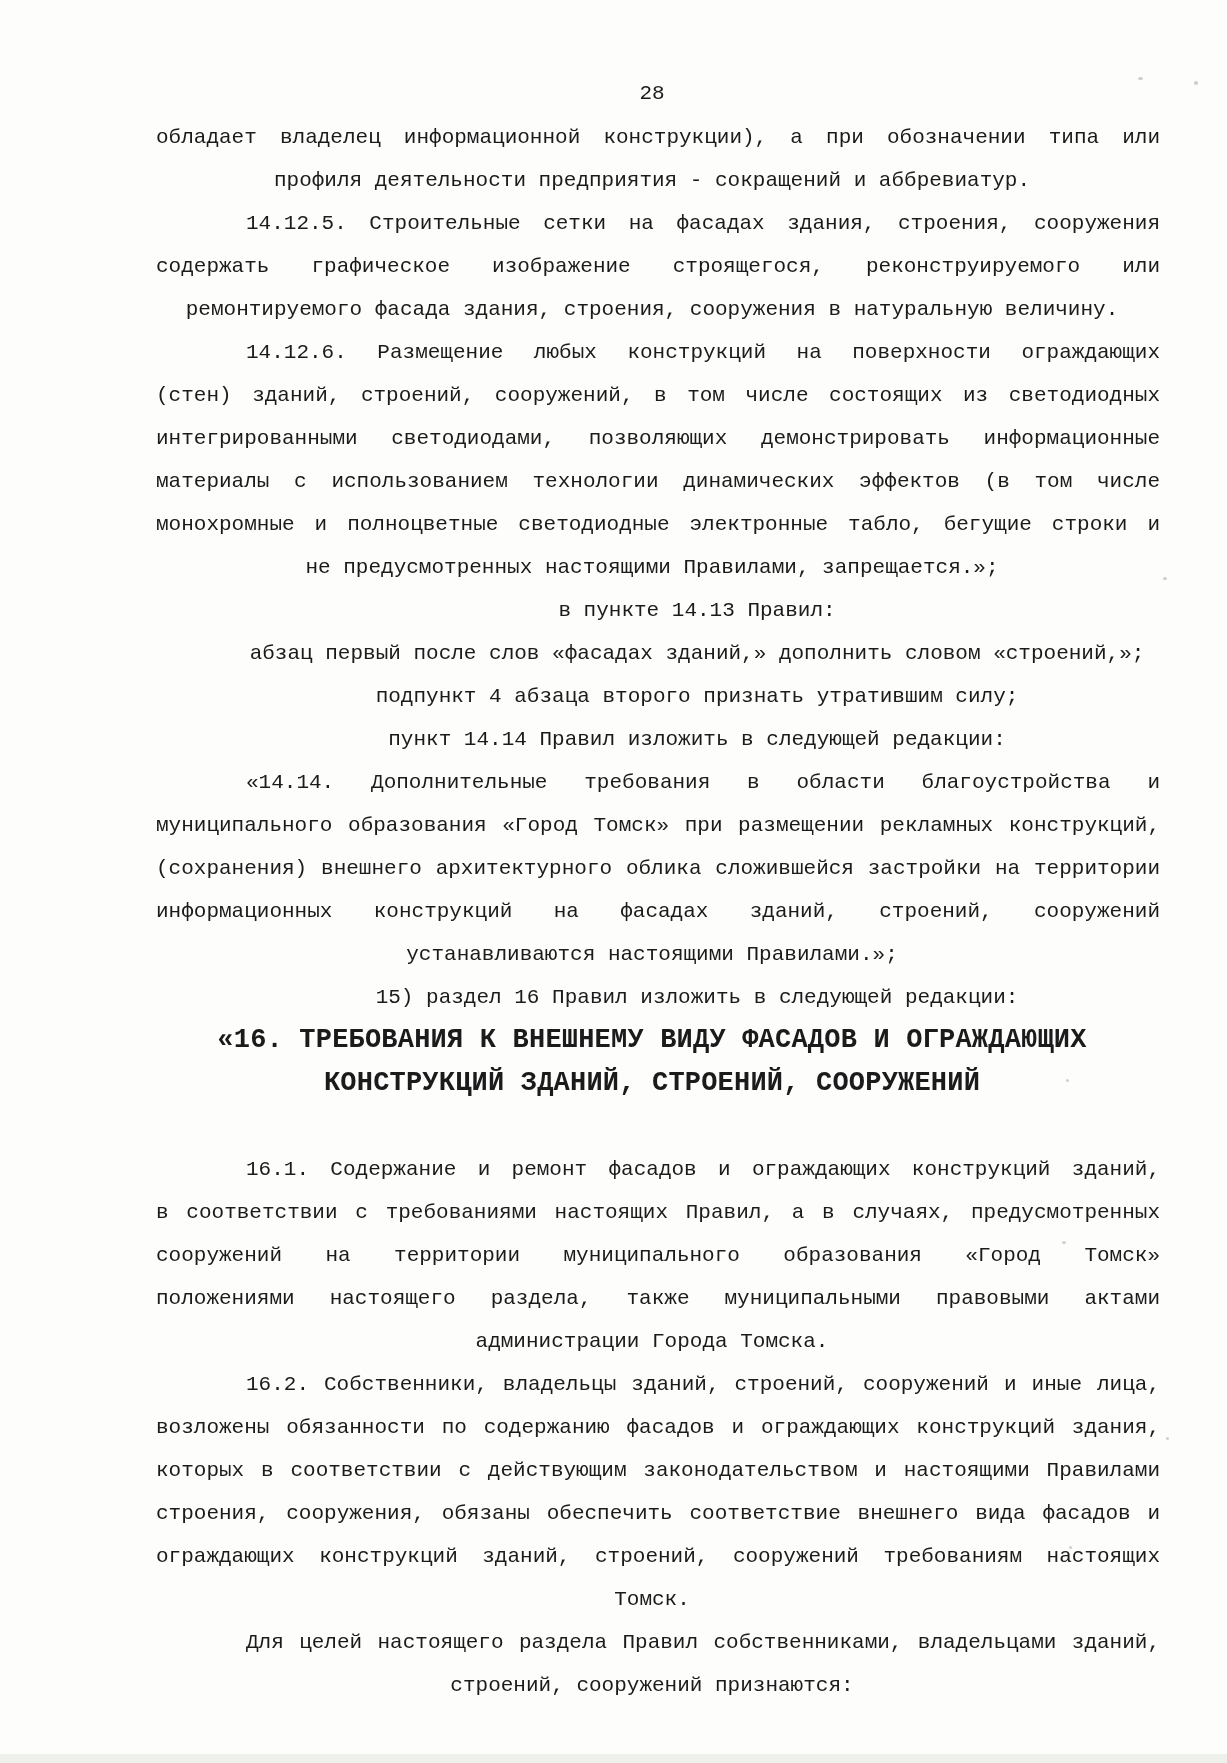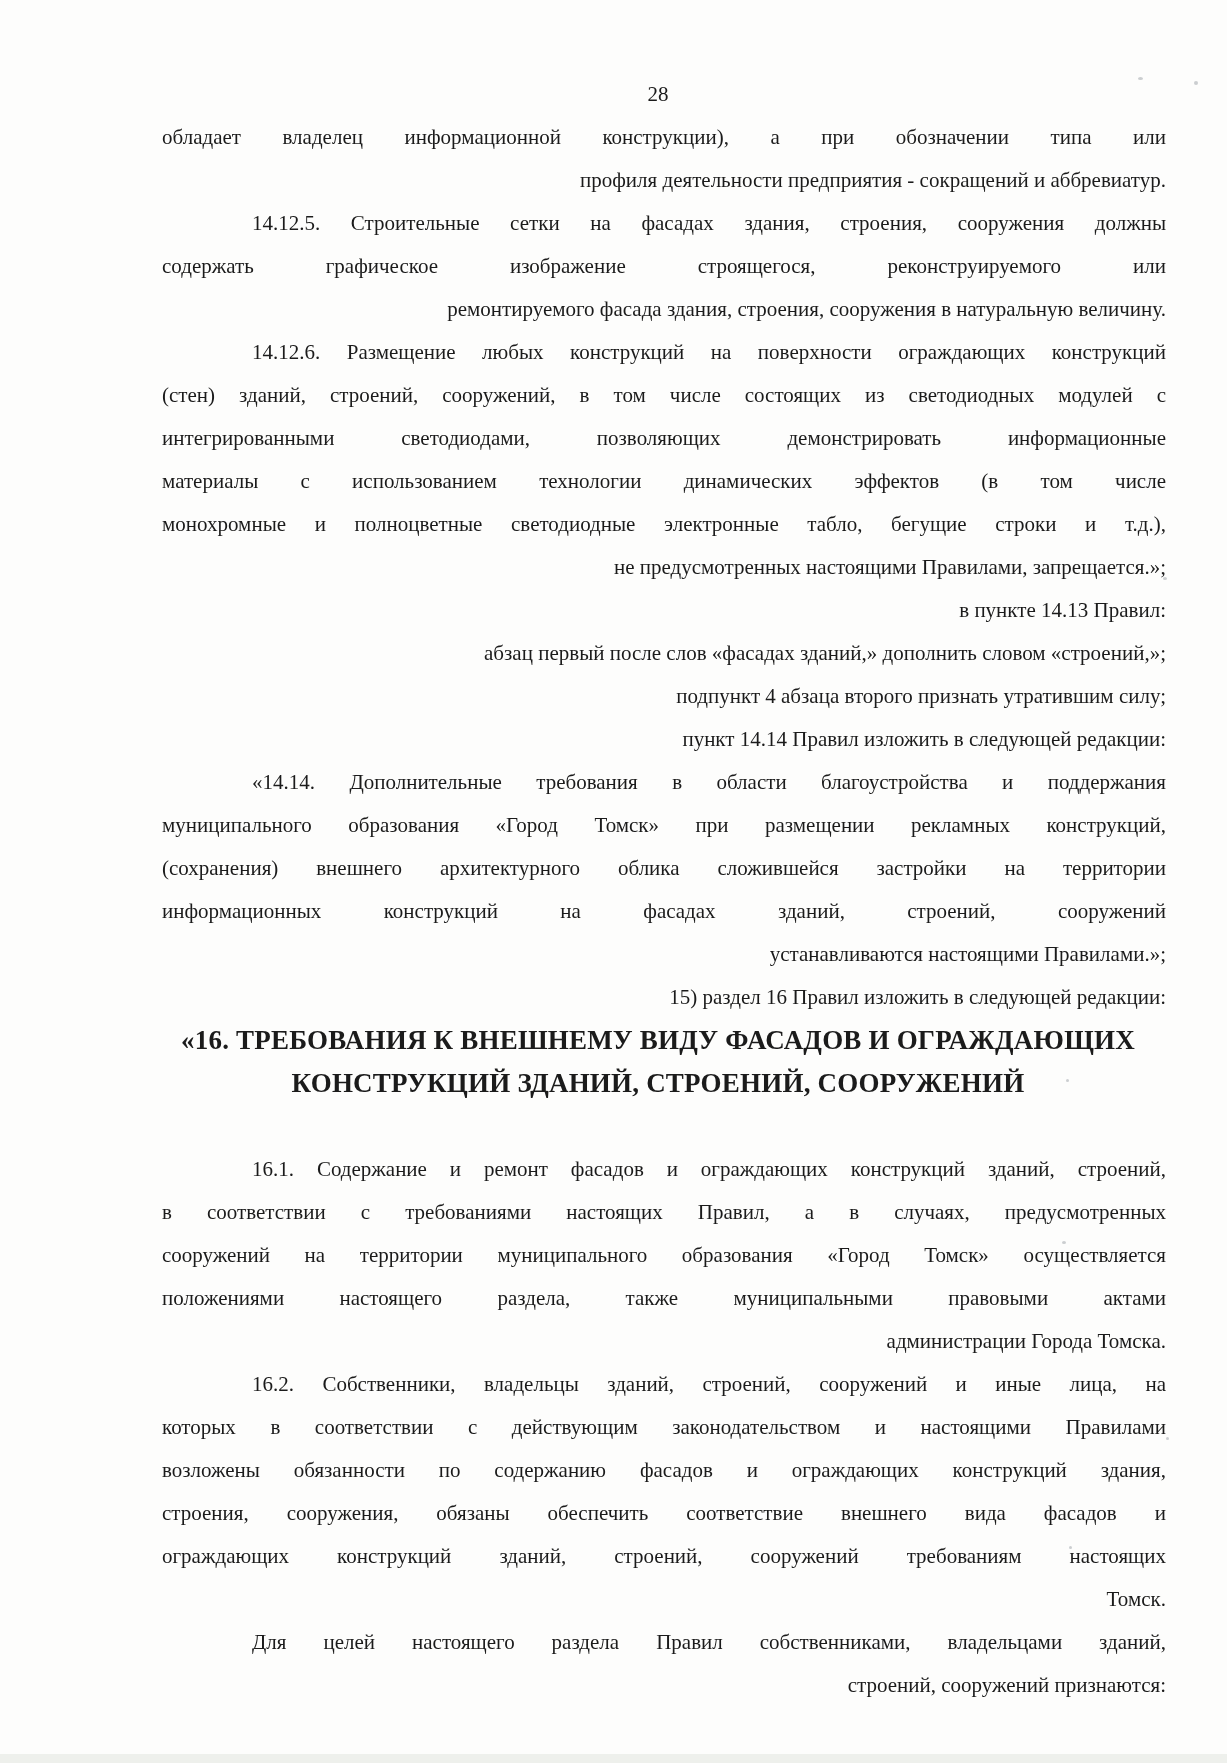--- a/index.html
+++ b/index.html
@@ -11,33 +11,34 @@
     position: relative;
     width: 1227px;
     height: 1763px;
     background: #fdfdfc;
     overflow: hidden;
     font-family: "Liberation Serif", "DejaVu Serif", serif;
     color: #1b1b1b;
   }
   .content {
     position: absolute;
-    left: 150px;
+    left: 144px;
     top: 72px;
     width: 1016px;
+    font-family: Liberation Mono, monospace;
   }
   .line {
     height: 43px;
     line-height: 43px;
     font-size: 21px;
     overflow: hidden;
     white-space: normal;
   }
   .line.j { text-align: justify; text-align-last: justify; margin-left: 12px; }
-  .line.l { text-align: right; }
+  .line.l { text-align: center; }
   .line.c { text-align: center; }
   .line.b { font-weight: 700; font-size: 27px; letter-spacing: 0.2px; }
   .line.ind { padding-left: 90px; }
   .line.blank { height: 43px; }
   .pnum { height: 44px; line-height: 44px; }
 
   
   .speck {
     position: absolute;
     background: #8d949b;
@@ -91,22 +92,22 @@
         <div class="line l ind">15) раздел 16 Правил изложить в следующей редакции:</div>
         <div class="line c b">«16. ТРЕБОВАНИЯ К ВНЕШНЕМУ ВИДУ ФАСАДОВ И ОГРАЖДАЮЩИХ</div>
         <div class="line c b">КОНСТРУКЦИЙ ЗДАНИЙ, СТРОЕНИЙ, СООРУЖЕНИЙ</div>
         <div class="line blank"></div>
         <div class="line j ind">16.1. Содержание и ремонт фасадов и ограждающих конструкций зданий, строений,</div>
         <div class="line j">в соответствии с требованиями настоящих Правил, а в случаях, предусмотренных</div>
         <div class="line j">сооружений на территории муниципального образования «Город Томск» осуществляется</div>
         <div class="line j">положениями настоящего раздела, также муниципальными правовыми актами</div>
         <div class="line l">администрации Города Томска.</div>
         <div class="line j ind">16.2. Собственники, владельцы зданий, строений, сооружений и иные лица, на</div>
+        <div class="line j">возложены обязанности по содержанию фасадов и ограждающих конструкций здания,</div>
         <div class="line j">которых в соответствии с действующим законодательством и настоящими Правилами</div>
-        <div class="line j">возложены обязанности по содержанию фасадов и ограждающих конструкций здания,</div>
         <div class="line j">строения, сооружения, обязаны обеспечить соответствие внешнего вида фасадов и</div>
         <div class="line j">ограждающих конструкций зданий, строений, сооружений требованиям настоящих</div>
         <div class="line l">Томск.</div>
         <div class="line j ind">Для целей настоящего раздела Правил собственниками, владельцами зданий,</div>
         <div class="line l">строений, сооружений признаются:</div>
       </div>
   </div>
 
   <span class="speck s1"></span>
   <span class="speck s2"></span>

